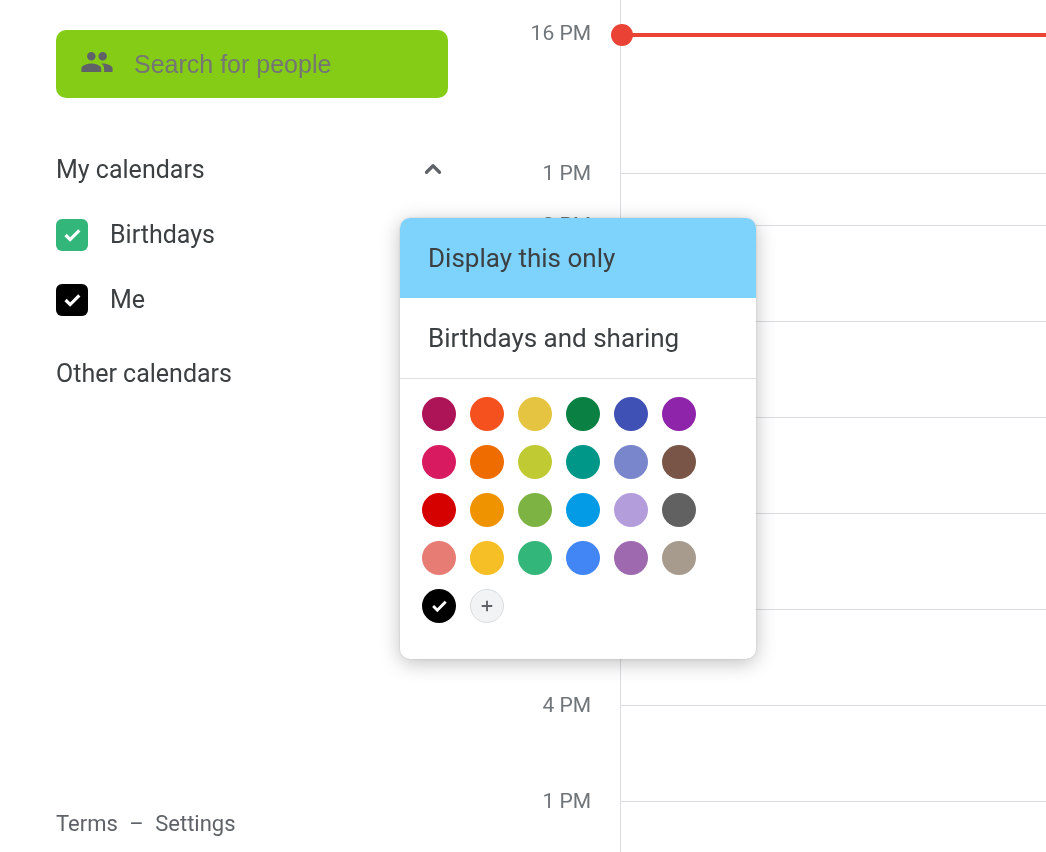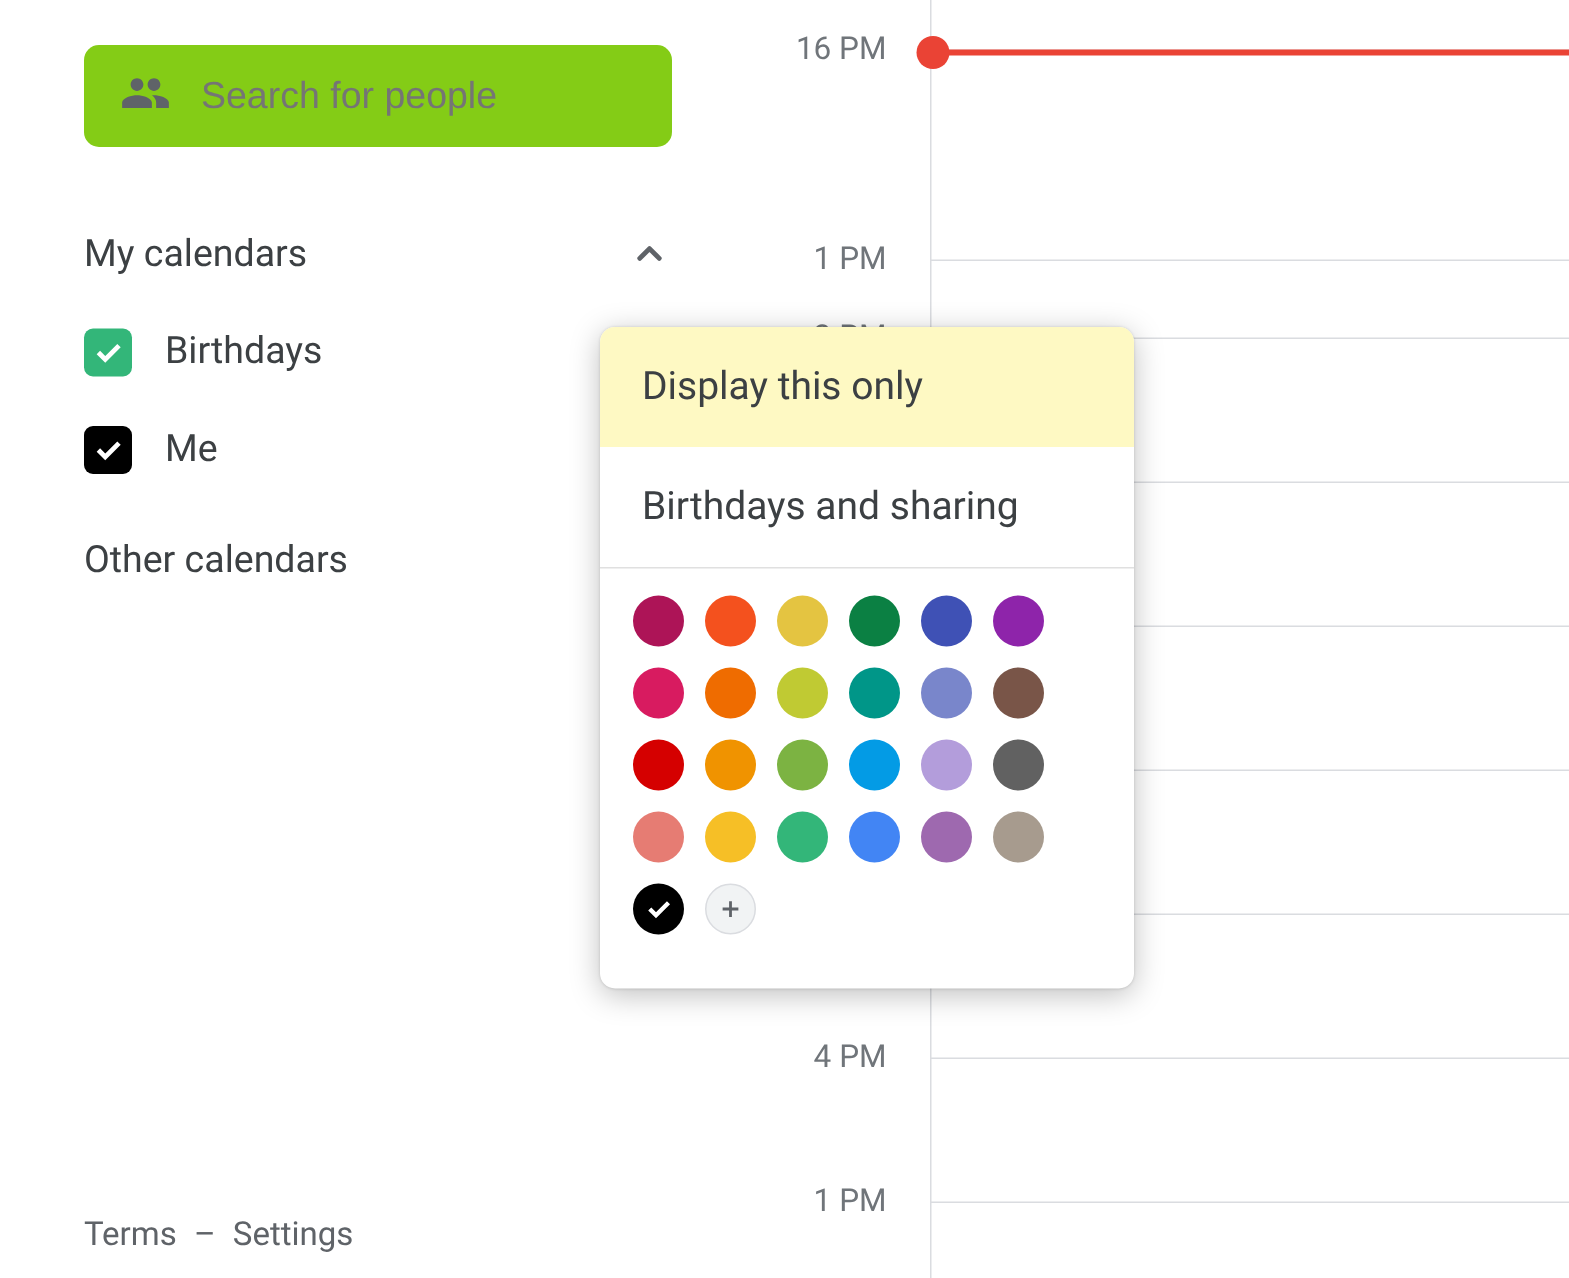--- a/index.html
+++ b/index.html
@@ -26,21 +26,21 @@
   .hour-row{position:absolute;left:0;right:0;height:96px;}
   .hour-label{position:absolute;left:58px;top:-12px;font-size:21px;color:#70757a;text-align:right;width:78px;}
   .hour-line{position:absolute;left:165px;right:0;border-top:1px solid #dadce0;top:0;}
   .day-sep{position:absolute;left:165px;top:0;bottom:0;border-left:1px solid #dadce0;}
   .now-line{position:absolute;left:165px;right:0;top:33px;height:4px;background:#ea4335;}
   .now-dot{position:absolute;left:156px;top:24px;width:22px;height:22px;border-radius:50%;background:#ea4335;}
 
   
   .popover{position:absolute;left:400px;top:218px;width:356px;background:#fff;border-radius:10px;box-shadow:0 4px 20px rgba(0,0,0,.25),0 0 2px rgba(0,0,0,.15);overflow:hidden;}
   .pop-item{height:80px;display:flex;align-items:center;padding:0 28px;font-size:26px;color:#3c4043;}
-  .pop-item.hover{background:#fef9c3;text-align:center;}
+  .pop-item.hover{background:#7dd3fc;text-align:center;}
   .pop-divider{border-top:1px solid #e0e0e0;}
   .color-grid{padding:18px 22px 22px 22px;}
   .color-row{display:flex;gap:14px;margin-bottom:14px;}
   .swatch{width:34px;height:34px;border-radius:50%;}
   .swatch.sel{display:flex;align-items:center;justify-content:center;}
   .swatch.sel svg{width:20px;height:20px;stroke:#fff;stroke-width:3.5;fill:none;}
   .swatch.add{background:#f1f3f4;display:flex;align-items:center;justify-content:center;border:1px solid #dadce0;}
   .swatch.add svg{width:18px;height:18px;stroke:#5f6368;stroke-width:2.5;}
 </style>
 </head>

